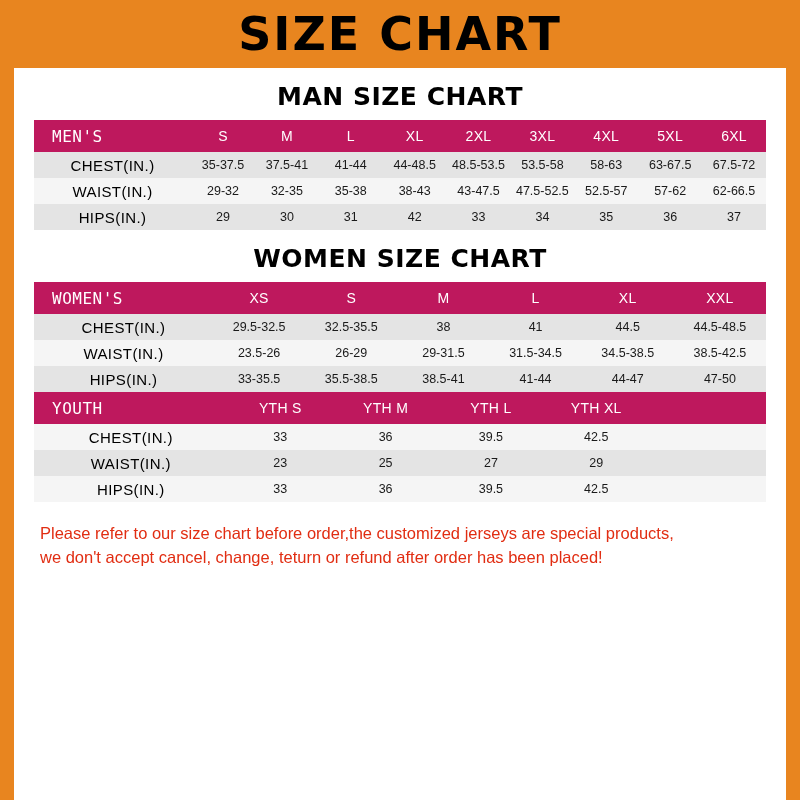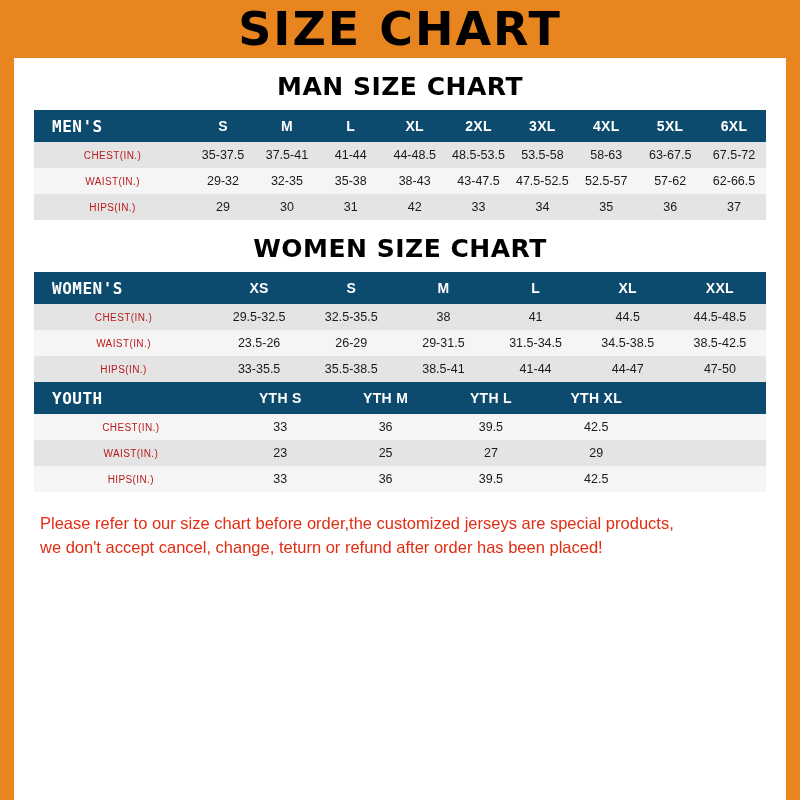--- a/index.html
+++ b/index.html
@@ -18,21 +18,21 @@
     width: 800px;
     height: 800px;
     position: relative;
     box-sizing: border-box;
     border-left: 14px solid #e8851f;
     border-right: 14px solid #e8851f;
     background: #ffffff;
   }
   .header-band {
     background: #e8851f;
-    height: 58px;
+    height: 68px;
     display: flex;
     align-items: center;
     justify-content: center;
     margin: 0 -14px;
   }
   .header-title {
     font-family: "DejaVu Sans", sans-serif;
     font-weight: bold;
     font-size: 46px;
     letter-spacing: 2px;
@@ -60,41 +60,41 @@
     text-align: center;
     font-size: 12.5px;
     color: #1a1a1a;
     font-family: "Liberation Sans", sans-serif;
     font-weight: normal;
     padding: 0;
     height: 26px;
     vertical-align: middle;
   }
   table.chart thead th {
-    background: #0c4a6e;
+    background: #be185d;
     color: #ffffff;
-    font-weight: bold;
+    font-weight: normal;
     height: 32px;
     font-size: 14px;
     letter-spacing: 0.3px;
   }
   table.chart thead th.label-col {
     text-align: left;
     padding-left: 18px;
     font-family: "DejaVu Sans Mono", monospace;
     font-size: 16px;
     letter-spacing: 0.5px;
   }
   table.chart tbody tr.row-a td { background: #e4e4e4; }
   table.chart tbody tr.row-b td { background: #f5f5f5; }
   table.chart tbody td.label-col {
     font-family: "Liberation Sans", sans-serif;
-    font-size: 10px;
+    font-size: 15px;
     letter-spacing: 0.4px;
-    color: #b91c1c;
+    color: #000000;
     margin-left: 24px;
   }
   .footer-note {
     margin-top: 14px;
     padding: 6px 6px 0 6px;
     text-align: left;
     color: #e12d12;
     font-size: 16.5px;
     line-height: 1.45;
     font-family: "Liberation Sans", sans-serif;

